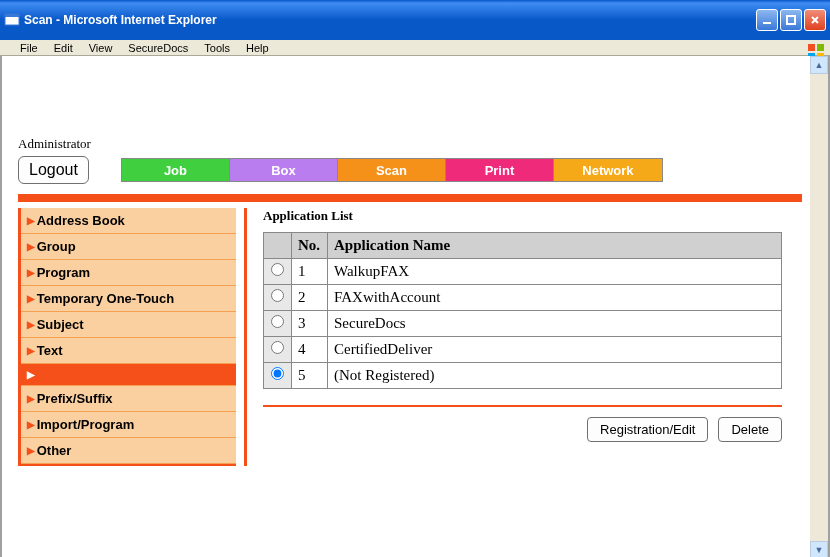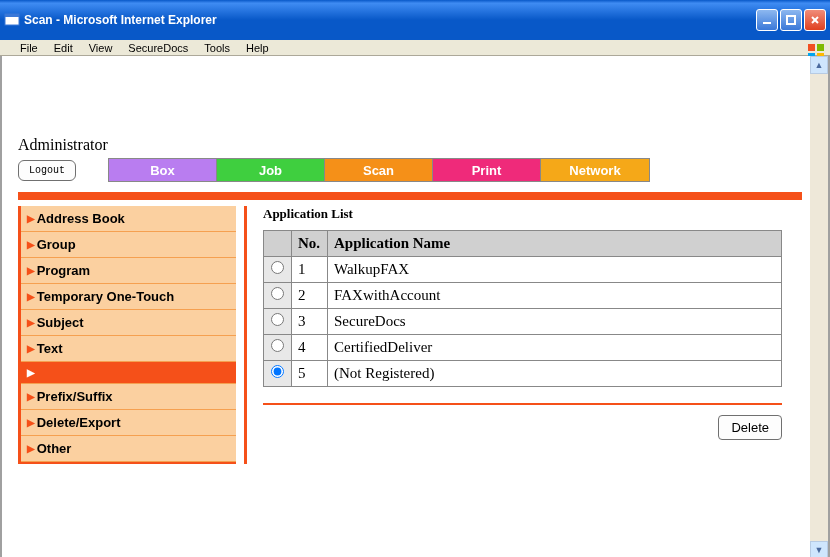--- a/index.html
+++ b/index.html
@@ -86,38 +86,37 @@
   height: 18px;
   background: #cfe6fd;
   border: 1px solid #b7cbe3;
   display: flex; align-items: center; justify-content: center;
   font-size: 9px;
   color: #4a6a9e;
 }
 .scrollbar .track { flex: 1; }
 .admin-label {
   font-family: "Times New Roman", serif;
-  font-size: 16px;
+  font-size: 13px;
   margin-top: 70px;
   margin-bottom: 4px;
 }
 .toprow {
   display: flex;
   align-items: center;
   gap: 0;
 }
 .logout-btn {
   background: #fdfdfd;
   border: 1px solid #707070;
   border-radius: 6px;
   padding: 4px 10px;
-  font-size: 10px;
+  font-size: 16px;
   cursor: pointer;
   margin-right: 32px;
-  font-family: Liberation Mono, monospace;
 }
 .navtabs {
   display: flex;
   border: 1px solid #888;
 }
 .navtab {
   width: 108px;
   height: 22px;
   color: #fff;
   font-weight: bold;
@@ -276,22 +275,22 @@
   </span>
 </div>
 
 <div class="content">
   <div class="scroll-area">
     <div class="admin-label">Administrator</div>
 
     <div class="toprow">
       <button class="logout-btn">Logout</button>
       <div class="navtabs" id="navtabs">
+          <div class="navtab" style="background: rgb(63, 207, 63);">Job</div>
           <div class="navtab" style="background: rgb(185, 125, 240);">Box</div>
-          <div class="navtab" style="background: rgb(63, 207, 63);">Job</div>
           <div class="navtab" style="background: rgb(245, 144, 24);">Scan</div>
           <div class="navtab" style="background: rgb(239, 42, 122);">Print</div>
           <div class="navtab" style="background: rgb(245, 168, 24);">Network</div>
         </div>
     </div>
 
     <div class="orangebar"></div>
 
     <div class="layout">
       <div class="sidebar" id="sidebar">
@@ -321,21 +320,21 @@
           </div>
           <div class="side-item active">
             <span class="tri">▶</span>
           </div>
           <div class="side-item">
             <span class="tri">▶</span>
             <span>Prefix/Suffix</span>
           </div>
           <div class="side-item">
             <span class="tri">▶</span>
-            <span>Delete/Export</span>
+            <span>Import/Program</span>
           </div>
           <div class="side-item">
             <span class="tri">▶</span>
             <span>Other</span>
           </div>
         </div>
       <div class="divider"></div>
       <div class="main">
         <h2>Application List</h2>
         <table class="app-table">
@@ -369,20 +368,21 @@
               </tr>
               <tr>
                 <td class="radio-col"><input type="radio" name="approw" checked="" style=""></td>
                 <td class="no-col">5</td>
                 <td>(Not Registered)</td>
               </tr>
             </tbody>
         </table>
         <hr class="hr-orange">
         <div class="action-row">
+          <button class="action-btn">Registration/Edit</button>
           <button class="action-btn">Delete</button>
         </div>
       </div>
     </div>
   </div>
 
   <div class="scrollbar">
     <div class="arrow">▲</div>
     <div class="track"></div>
     <div class="arrow">▼</div>

